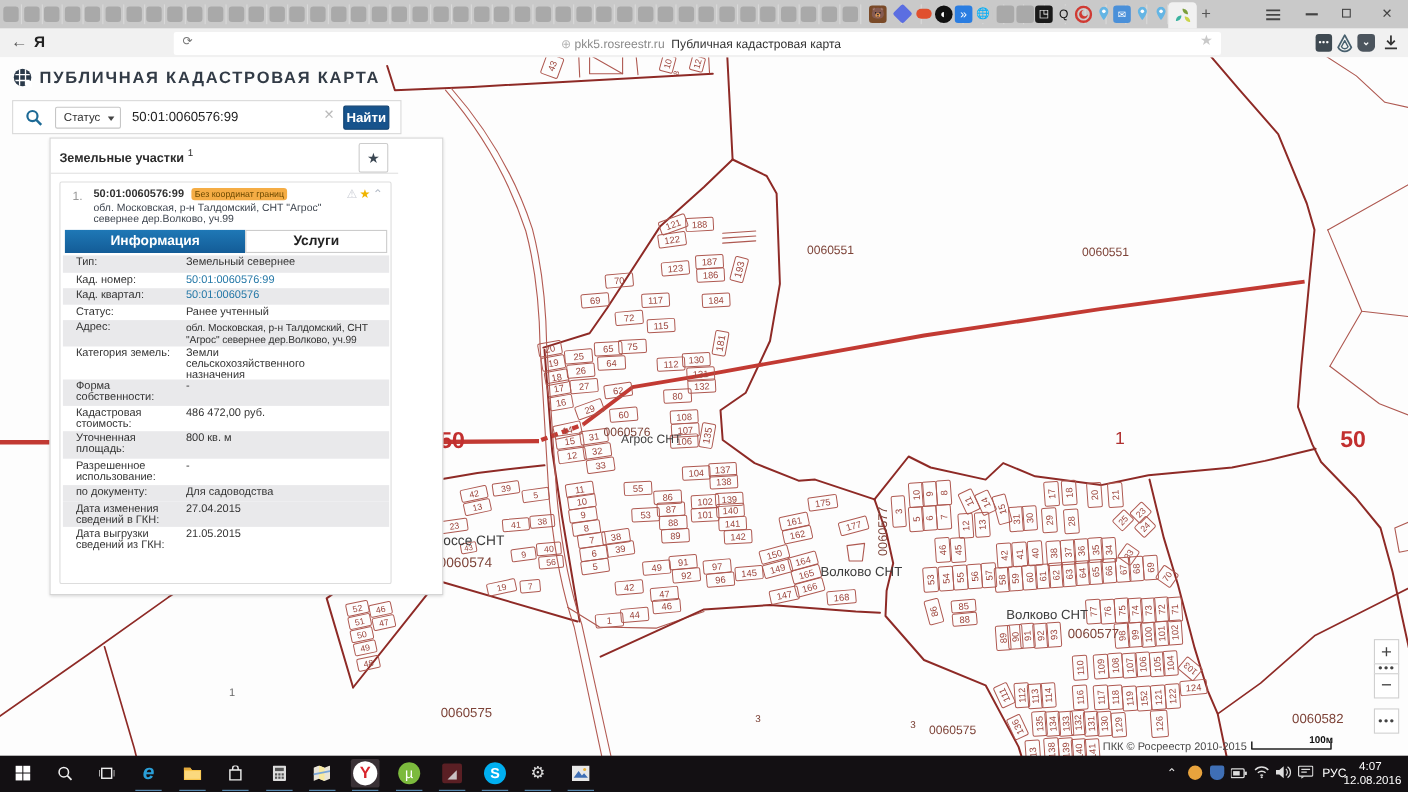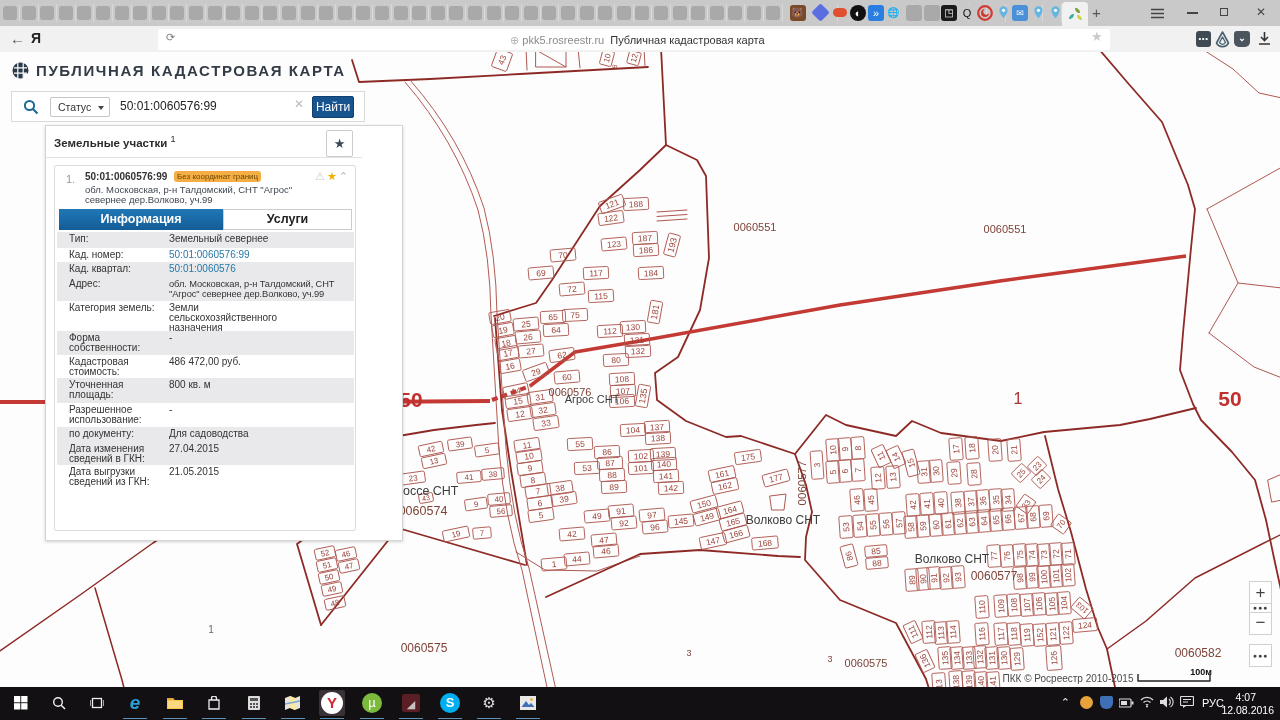--- a/index.html
+++ b/index.html
@@ -26,21 +26,21 @@
 #map{position:absolute;left:0;top:52px;width:1280px;height:668px;overflow:hidden}
 #hdr{position:absolute;left:12px;top:10px;display:flex;align-items:center}
 #hdrtxt{margin-left:7px;font-size:15px;font-weight:bold;color:#323b46;letter-spacing:1.6px}
 
 #search{position:absolute;left:11px;top:39px;width:354px;height:31px;background:#fff;border:1px solid #d9d9d9}
 
 #seltype{position:absolute;left:38px;top:5px;width:60px;height:20px;border:1px solid #c6c6c6;border-radius:2px;font-size:10.5px;color:#333;line-height:19px;padding-left:7px;background:#fff}
 #seltype:after{content:"";position:absolute;right:5px;top:8px;border:3.5px solid transparent;border-top:4.5px solid #444}
 #q{position:absolute;left:108px;top:7px;font-size:12px;color:#222}
 #clr{position:absolute;left:282px;top:5px;font-size:12px;color:#bbb}
-#findbtn{position:absolute;left:300px;top:4px;width:42px;height:22px;background:#17538c;border:1px solid #0f4070;border-radius:2px;color:#fff;font-size:12px;font-weight:normal;text-align:center;line-height:21px}
+#findbtn{position:absolute;left:300px;top:4px;width:42px;height:22px;background:#17538c;border:1px solid #0f4070;border-radius:2px;color:#fff;font-size:12px;font-weight:bold;text-align:center;line-height:21px}
 
 #panel{position:absolute;left:45px;top:73px;width:358px;height:416px;background:#fff;border:1px solid #d5d5d5;box-shadow:0 1px 3px rgba(0,0,0,.18)}
 #ptitle{position:absolute;left:8px;top:8px;font-size:11.5px;font-weight:bold;color:#2b2b2b}
 #ptitle sup{font-size:9px;font-weight:normal}
 #pstar{position:absolute;left:280px;top:4px;width:27px;height:27px;border:1px solid #ccc;border-radius:2px;text-align:center;font-size:13px;color:#3a4652;line-height:26px}
 #pdiv{position:absolute;left:0;top:31px;width:316px;height:1px;background:#e2e2e2}
 #rbox{position:absolute;left:8px;top:39px;width:302px;height:366px;border:1px solid #ddd;border-radius:2px}
 #rnum{position:absolute;left:11px;top:7px;font-size:11px;color:#999}
 #rkn{position:absolute;left:30px;top:5px;font-size:10px;font-weight:bold;color:#333}
 #badge{position:absolute;left:119px;top:5px;height:11px;background:#f5ad45;border-radius:3px;font-size:8px;color:#6d4a00;line-height:11px;padding:0 3px}
@@ -1210,20 +1210,24 @@
               <div class="val">Земельный севернее</div>
             </div>
             <div class="row" style="height:14px">
               <div class="lab">Кад. номер:</div>
               <div class="val"><a>50:01:0060576:99</a></div>
             </div>
             <div class="row g" style="height:15px">
               <div class="lab">Кад. квартал:</div>
               <div class="val"><a>50:01:0060576</a></div>
             </div>
+            <div class="row" style="height:14px">
+              <div class="lab">Статус:</div>
+              <div class="val">Ранее учтенный</div>
+            </div>
             <div class="row g" style="height:24px">
               <div class="lab">Адрес:</div>
               <div class="val"><span style="font-size:9.3px;letter-spacing:-.1px">обл. Московская, р-н Талдомский, СНТ<br>"Агрос" севернее дер.Волково, уч.99</span></div>
             </div>
             <div class="row" style="height:30px">
               <div class="lab">Категория земель:</div>
               <div class="val">Земли<br>сельскохозяйственного<br>назначения</div>
             </div>
             <div class="row g" style="height:24px">
               <div class="lab">Форма<br>собственности:</div>

